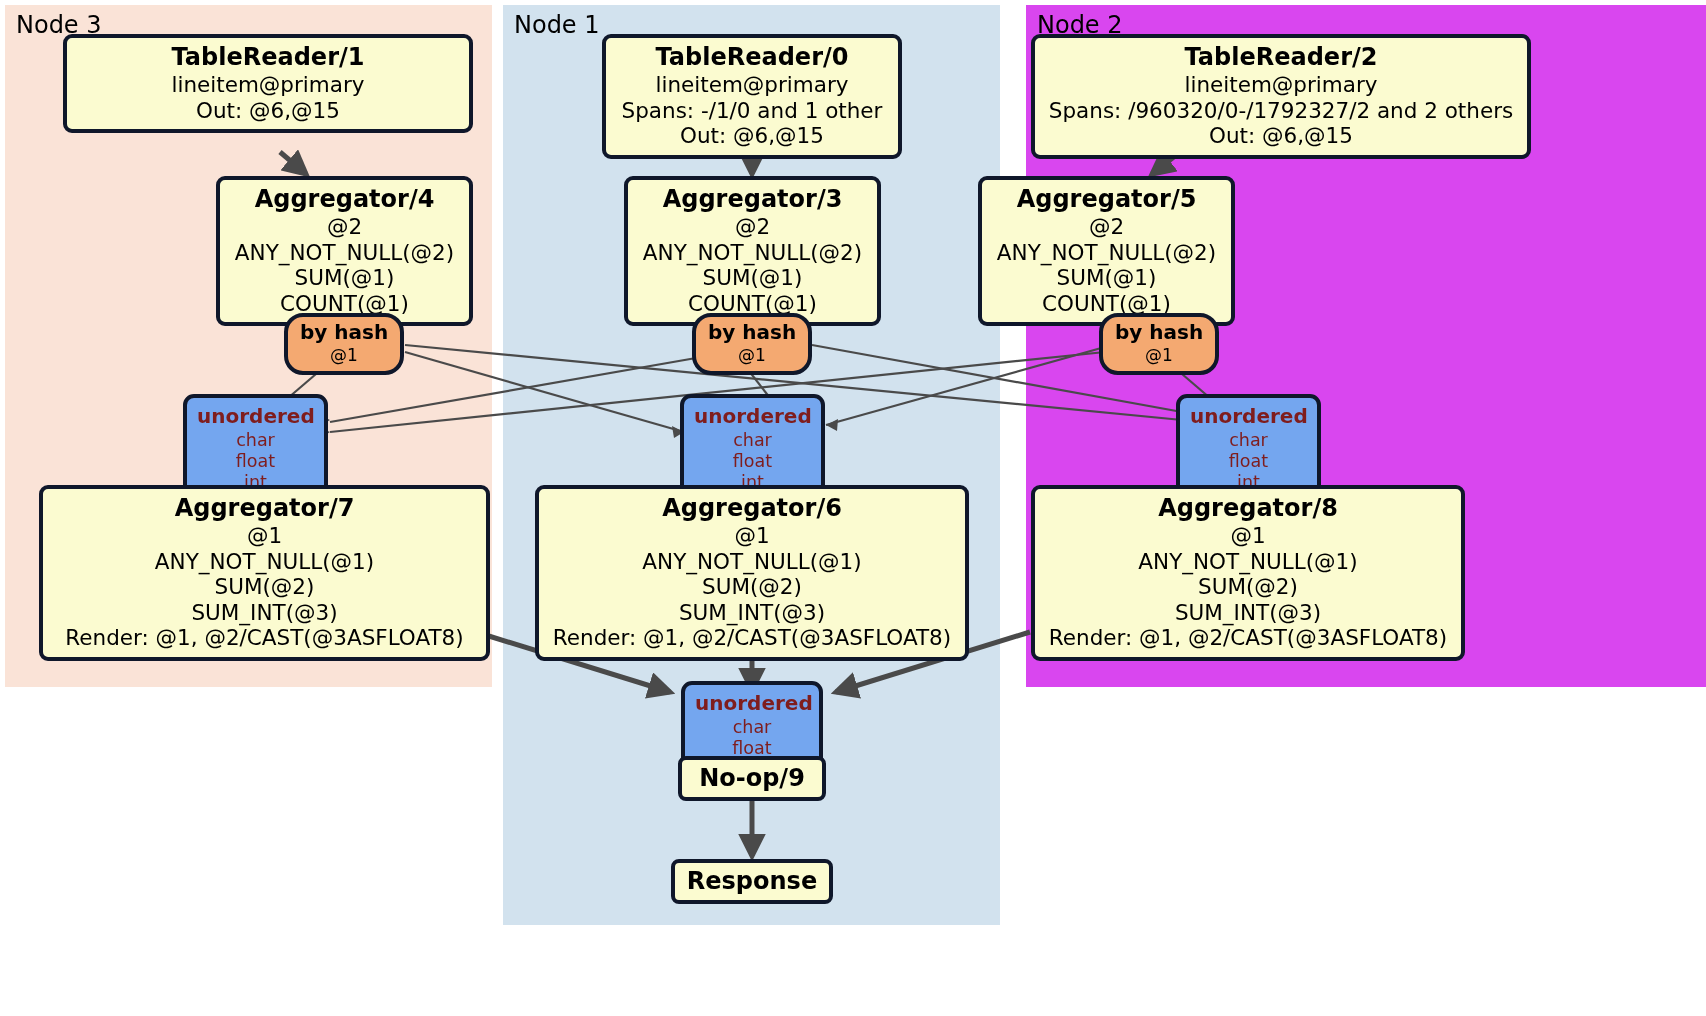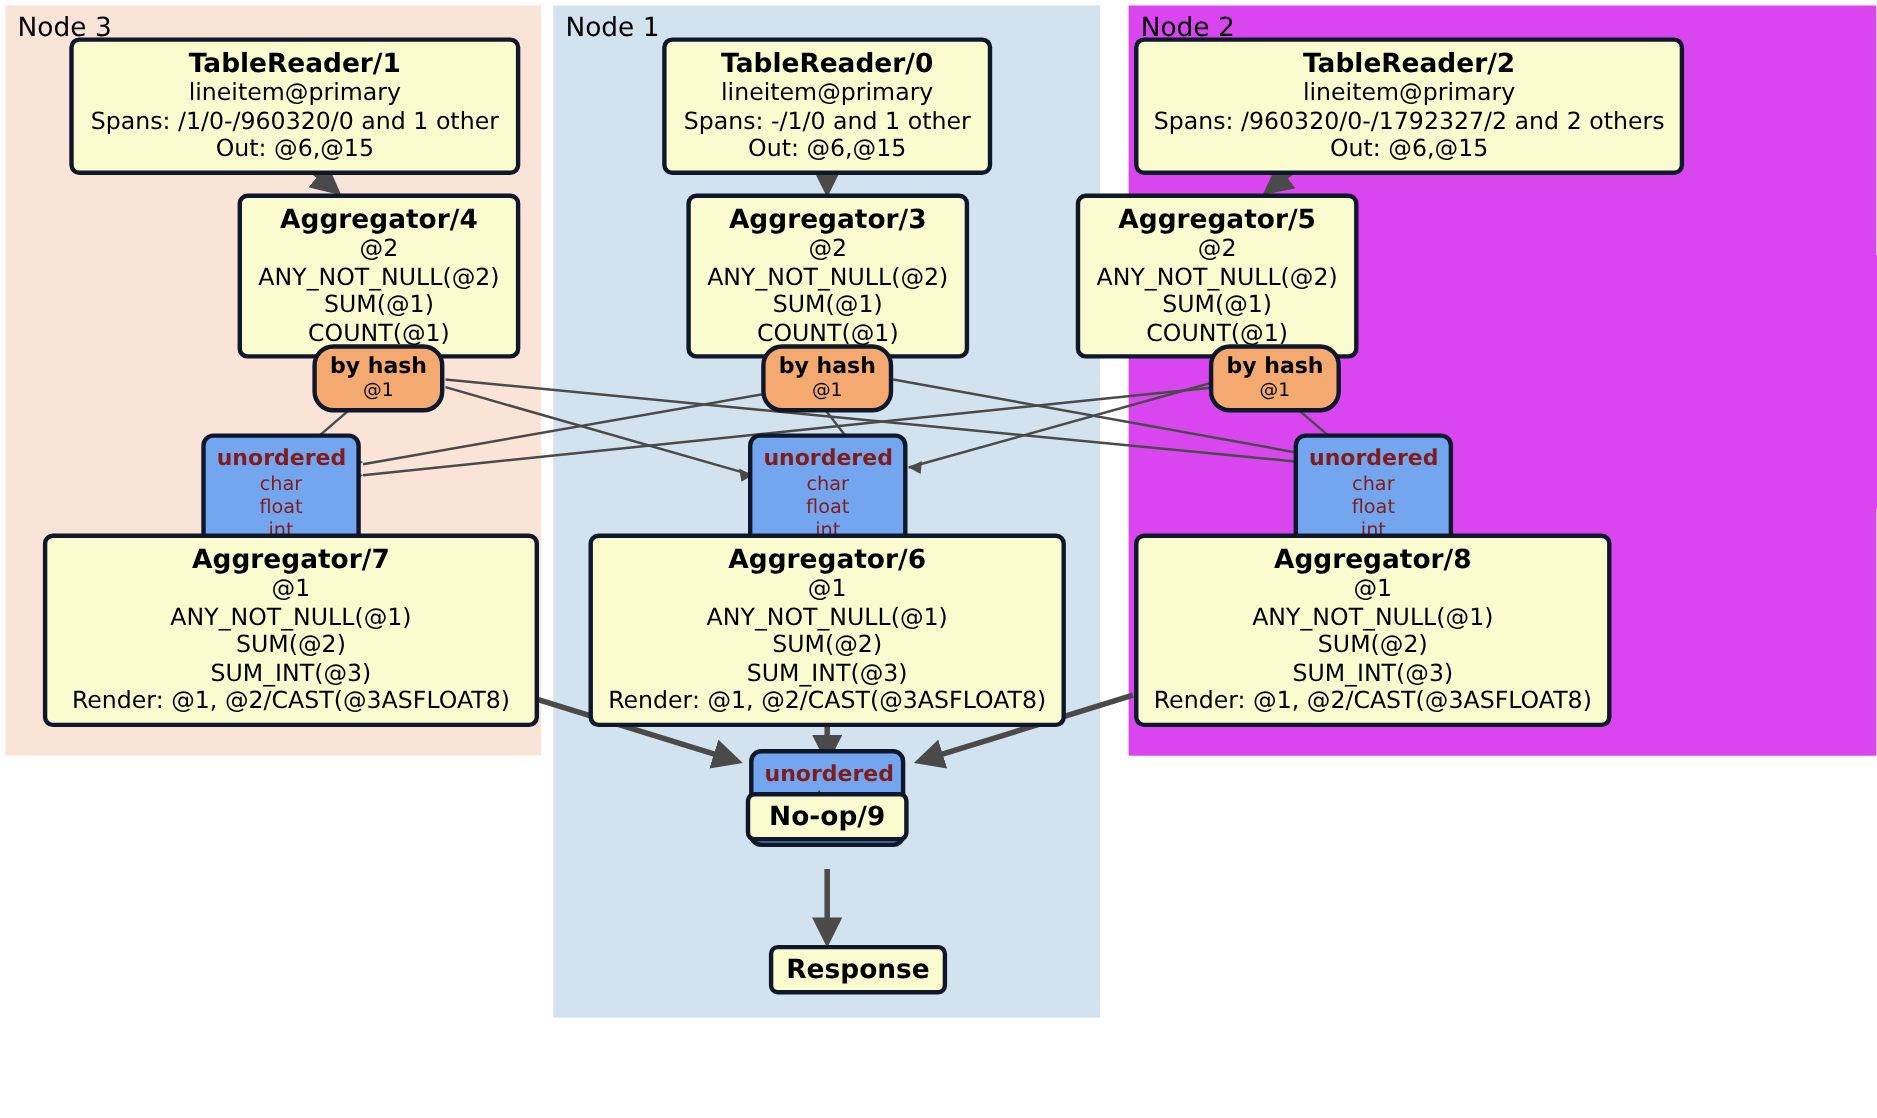--- a/index.html
+++ b/index.html
@@ -190,21 +190,20 @@
 
       <path d="M 752 650 L 752 690"></path>
 
       <path d="M 752 790 L 752 856"></path>
     </g>
   </svg>
 
   <div class="box proc" style="left:63px; top:34px; width:410px;">
     <span class="title">TableReader/1</span>
     <span class="line">lineitem@primary</span>
-    <span class="line">Spans: /1/0-/960320/0 and 1 other</span>
     <span class="line">Out: @6,@15</span>
   </div>
 
   <div class="box proc" style="left:602px; top:34px; width:300px;">
     <span class="title">TableReader/0</span>
     <span class="line">lineitem@primary</span>
     <span class="line">Spans: -/1/0 and 1 other</span>
     <span class="line">Out: @6,@15</span>
   </div>
 
@@ -301,21 +300,21 @@
     <span class="line">SUM_INT(@3)</span>
     <span class="line">Render: @1, @2/CAST(@3ASFLOAT8)</span>
   </div>
 
   <div class="box sync" style="left:681px; top:681px; width:142px;">
     <span class="title">unordered</span>
     <span class="line">char</span>
     <span class="line">float</span>
   </div>
 
-  <div class="box proc simple" style="left:678px; top:720px; width:148px;">
+  <div class="box proc simple" style="left:678px; top:756px; width:148px;">
     <span class="title">No-op/9</span>
   </div>
 
-  <div class="box proc simple" style="left:699px; top:859px; width:162px;">
+  <div class="box proc simple" style="left:671px; top:859px; width:162px;">
     <span class="title">Response</span>
   </div>
 
 </div>
 
 </body></html>

